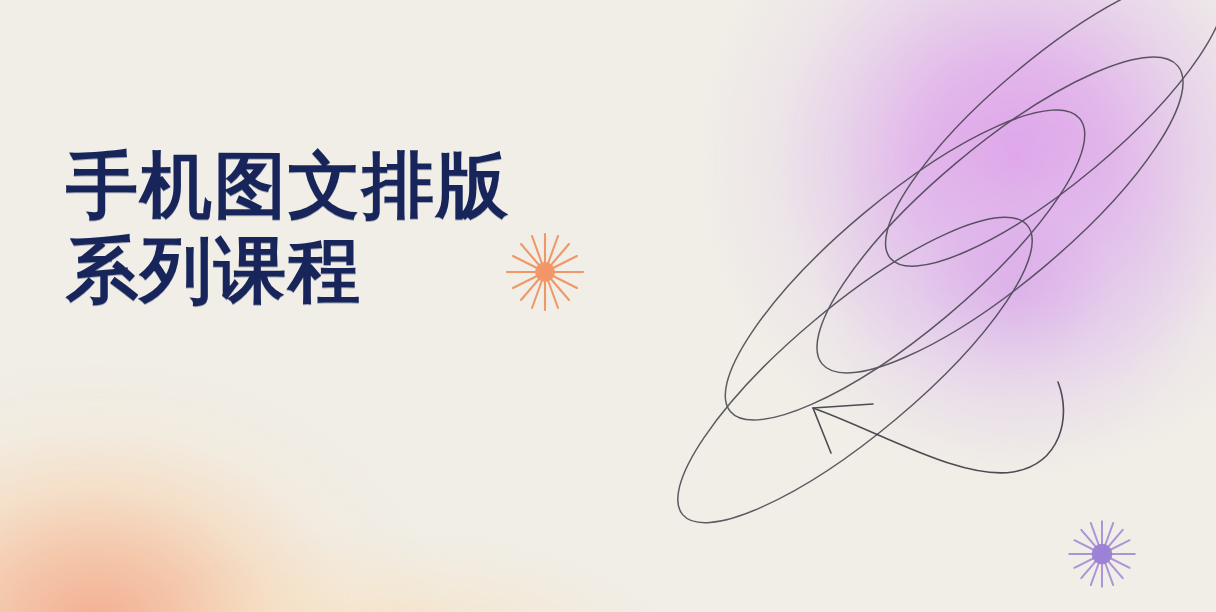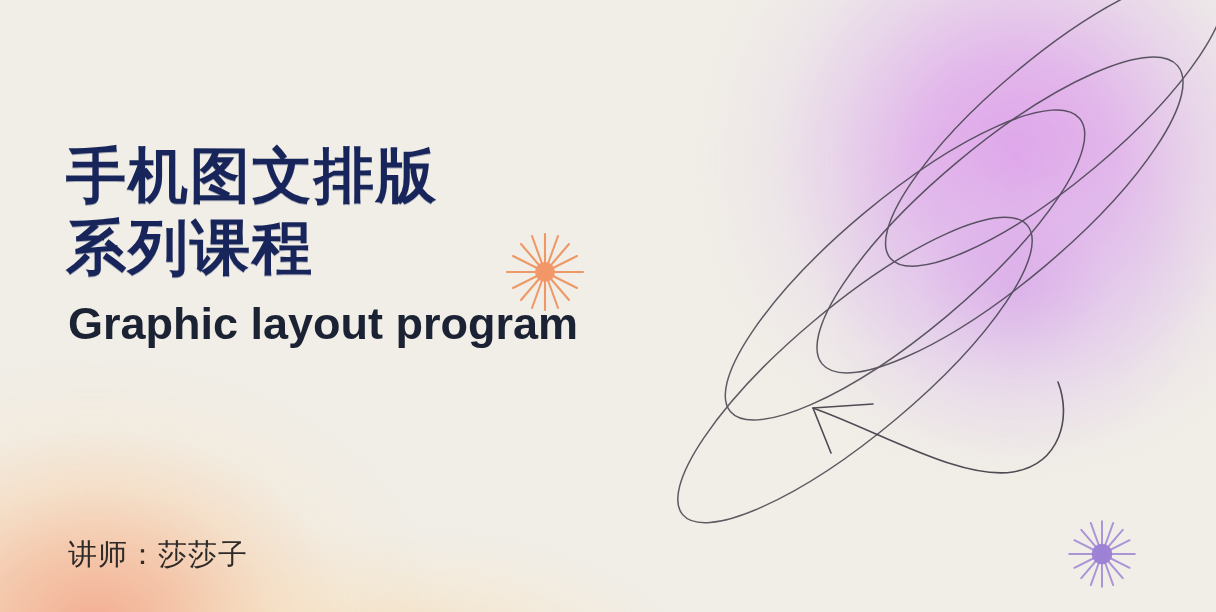--- a/index.html
+++ b/index.html
@@ -91,23 +91,23 @@
   .burst { position: absolute; pointer-events: none; }
 
   
   .text-block {
     position: absolute;
     left: 66px;
     top: 148px;
     z-index: 6;
   }
   .title-line {
-    font-family: Liberation Mono, monospace;
+    font-family: Liberation Serif, serif;
     font-weight: 700;
-    font-size: 60px;
+    font-size: 72px;
     line-height: 1.07;
     letter-spacing: 2px;
     color: #17255A;
     white-space: nowrap;
     text-shadow: 0 1px 0 rgba(23,37,90,0.35);
     margin: 0;
   }
   .title-line-2 { margin-top: 8px; }
 
   .subtitle {
@@ -197,18 +197,16 @@
       <line x1="44" y1="44" x2="12" y2="28"></line>
       <line x1="44" y1="44" x2="20" y2="16"></line>
       <line x1="44" y1="44" x2="31" y2="8"></line>
     </g>
     <circle cx="44" cy="44" r="12" fill="#9B7FD4" opacity="0.95"></circle>
   </svg>
 
   <div class="text-block">
     <div class="title-line">手机图文排版</div>
     <div class="title-line title-line-2">系列课程</div>
-    <div class="subtitle">Graphic layout program</div>
   </div>
 
-  <div class="instructor">讲师：莎莎子</div>
 
 </div>
 
 </body></html>

